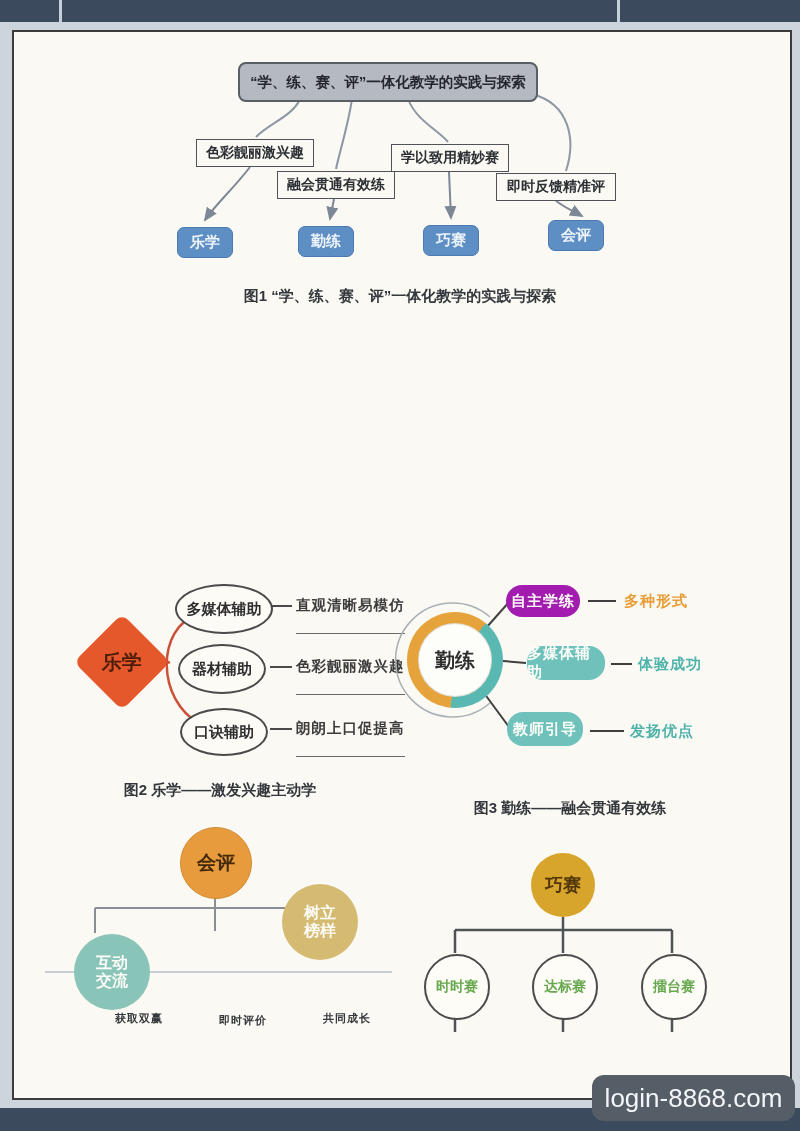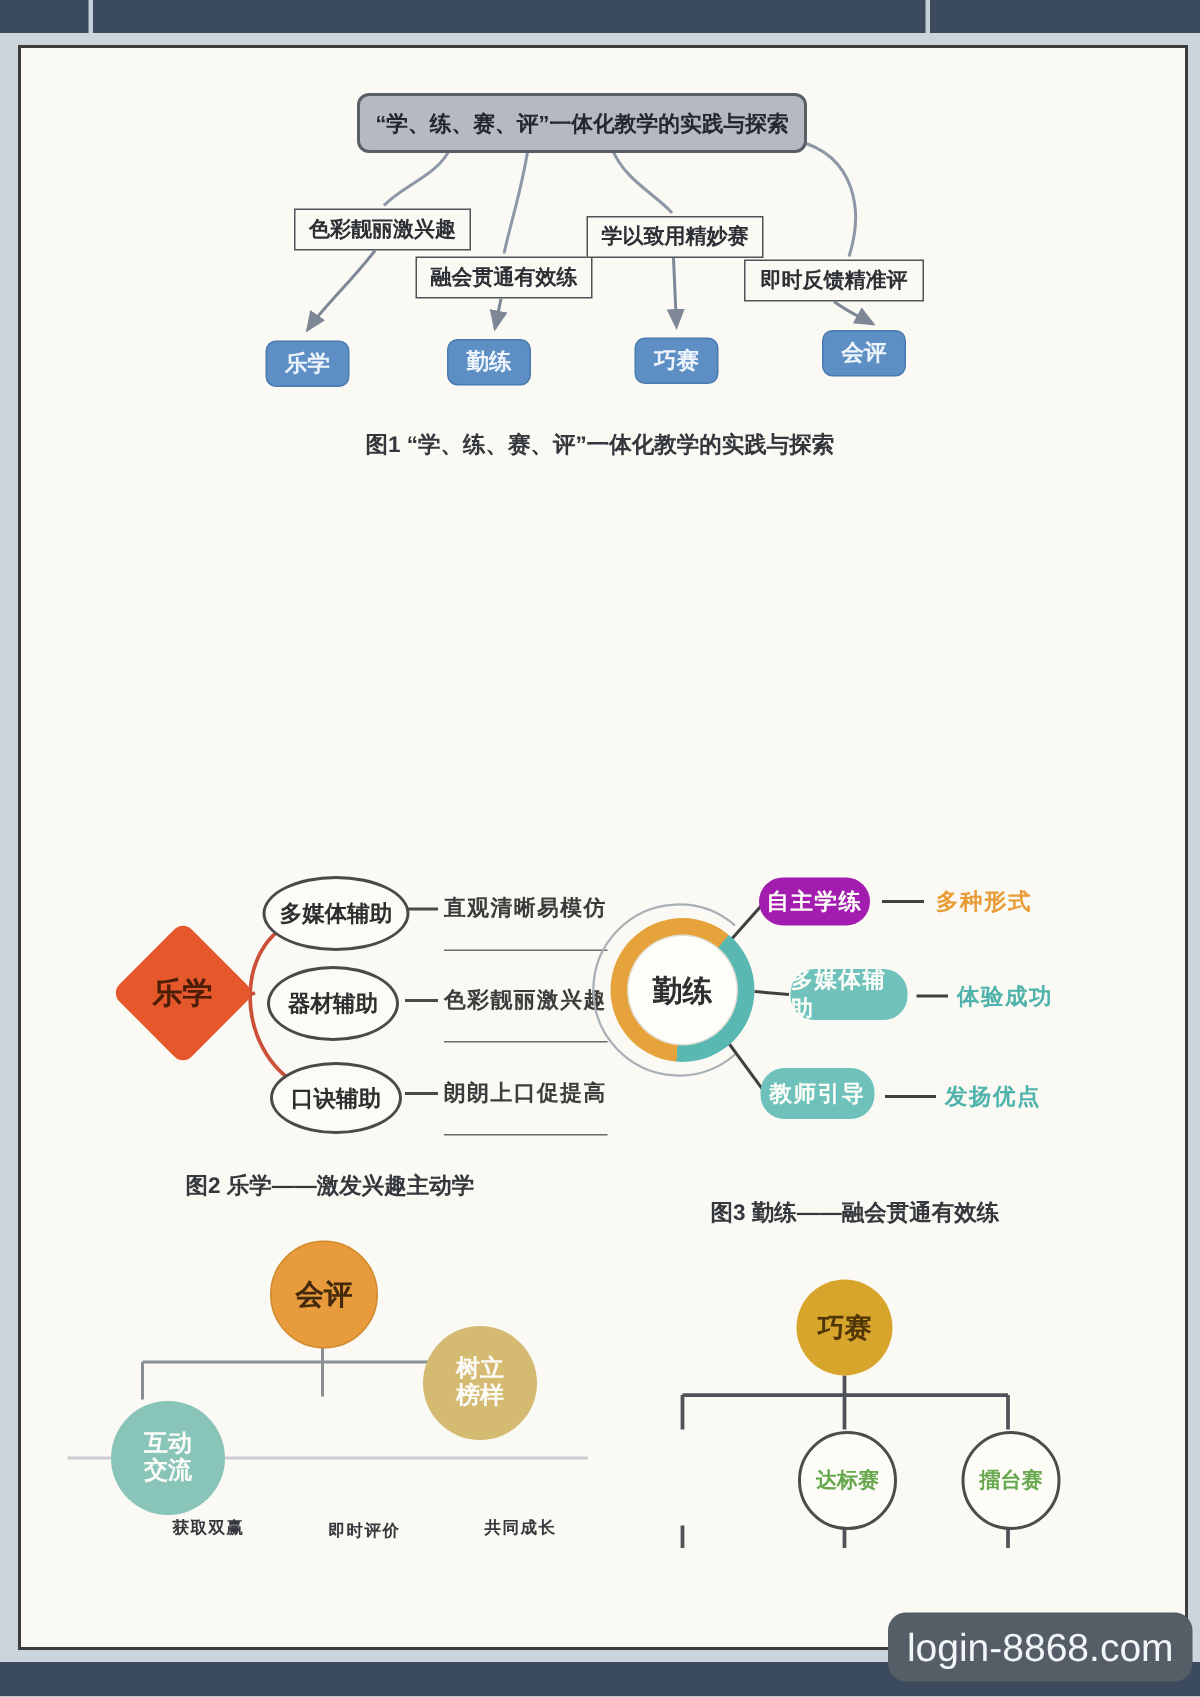--- a/index.html
+++ b/index.html
@@ -227,20 +227,23 @@
   </div>
   <div class="abs rv-circle tan" style="left:282px;top:884px;z-index:2;">
     <span>树立</span>
     <span>榜样</span>
   </div>
   <div class="abs rv-label" style="left:79px;top:1011px;width:120px;text-align:center;">获取双赢</div>
   <div class="abs rv-label" style="left:183px;top:1013px;width:120px;text-align:center;">即时评价</div>
   <div class="abs rv-label" style="left:287px;top:1011px;width:120px;text-align:center;">共同成长</div>
 
   <div class="abs mt-root" style="z-index:2;">巧赛</div>
+  <div class="abs mt-circle" style="left:424px;top:954px;z-index:2;">
+    <span>时时赛</span>
+  </div>
   <div class="abs mt-circle" style="left:532px;top:954px;z-index:2;">
     <span>达标赛</span>
   </div>
   <div class="abs mt-circle" style="left:641px;top:954px;z-index:2;">
     <span>擂台赛</span>
   </div>
 
   <div class="abs watermark">login-8868.com</div>
 
 </div>

